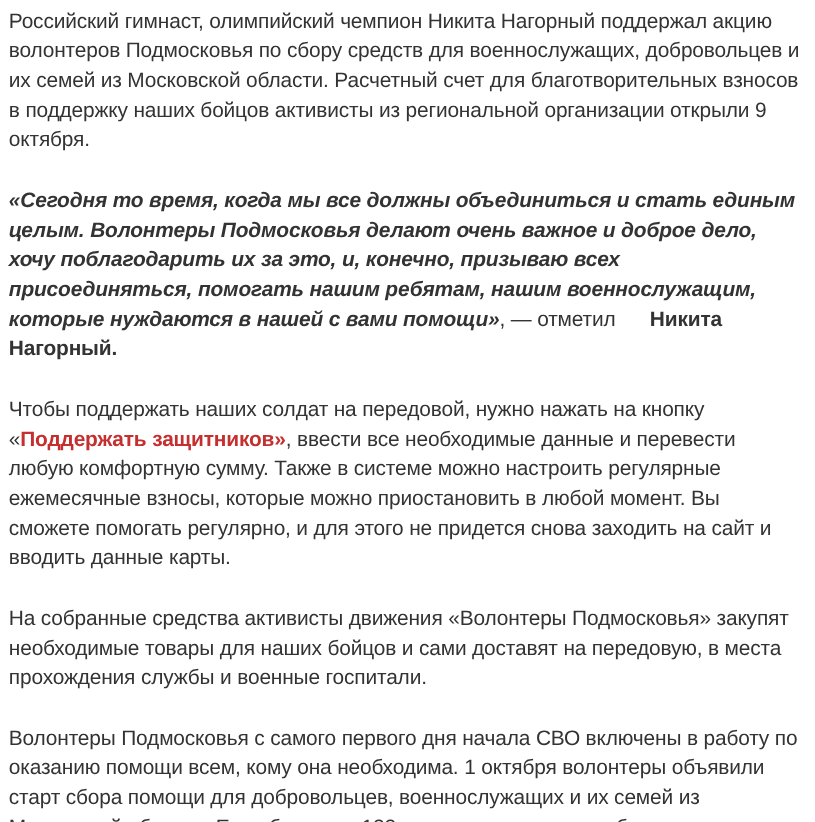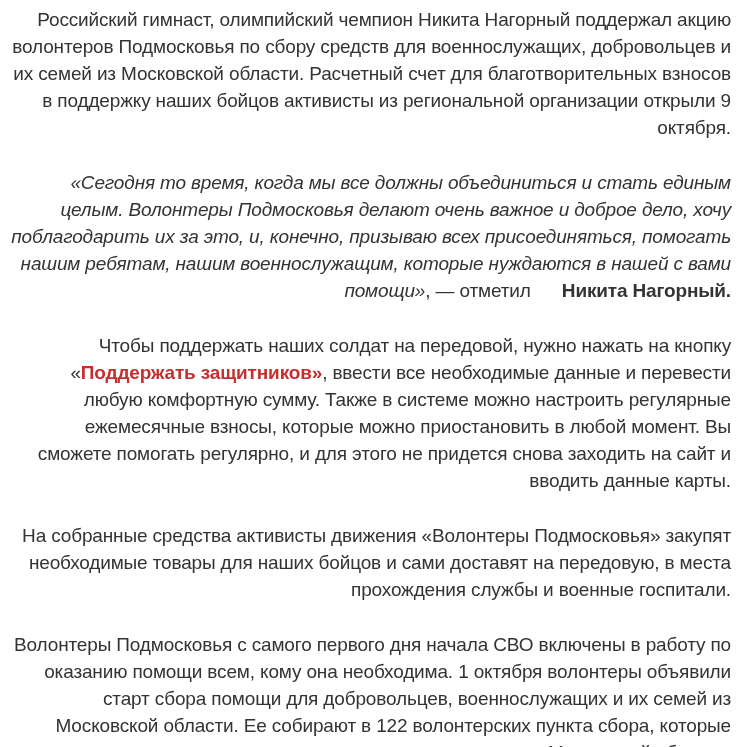--- a/index.html
+++ b/index.html
@@ -20,24 +20,23 @@
   .article-body {
     padding: 6px 10px 0 8px;
     font-family: "Liberation Sans", "DejaVu Sans", sans-serif;
     font-size: 19px;
     line-height: 27px;
     color: var(--text-color);
     letter-spacing: -0.15px;
   }
   .article-body p {
     margin: 0 0 28px 0;
-    text-align: right;
   }
   .run-normal { font-style: normal; font-weight: 400; }
-  .run-italic { font-style: italic; font-weight: 400; }
+  .run-italic { font-style: italic; font-weight: 700; }
   .run-bold   { font-style: normal; font-weight: 700; padding-left: 26px; }
   a.run-link {
     color: var(--link-color);
     text-decoration: none;
     cursor: pointer;
     font-weight: bold;
   }
 </style>
 </head>
 <body>

